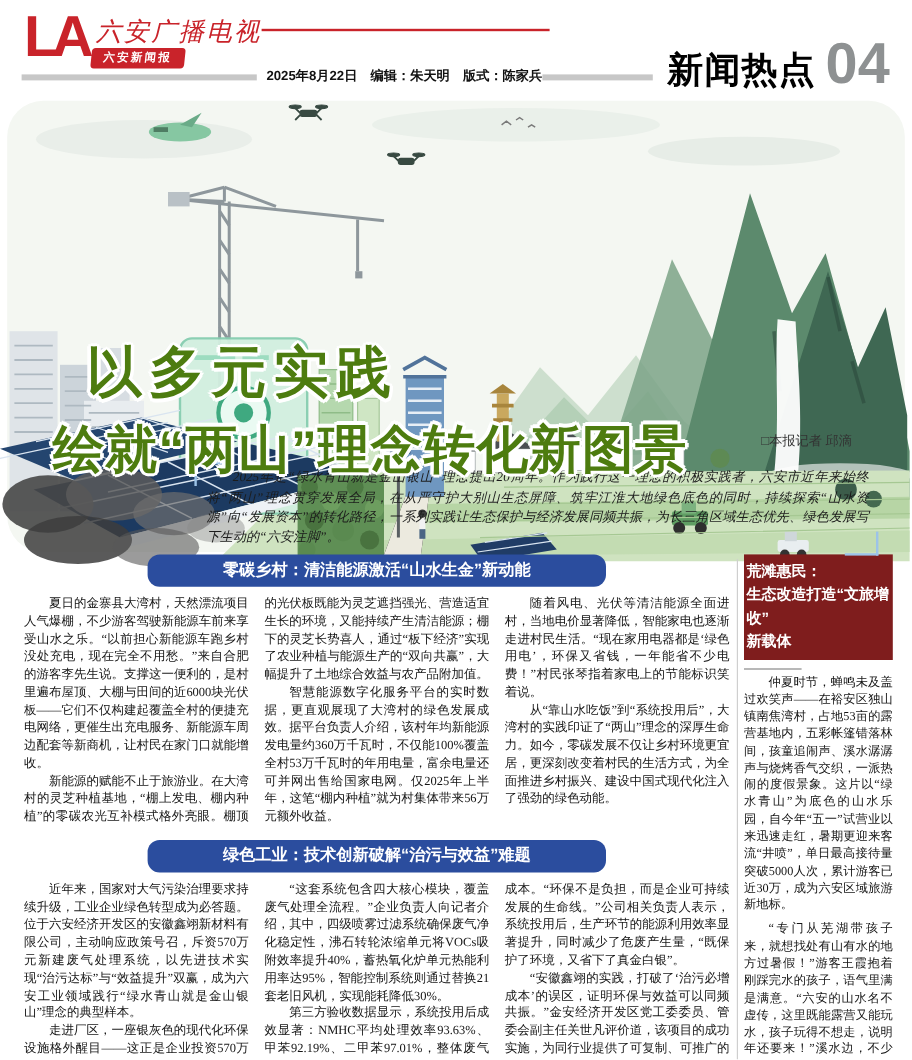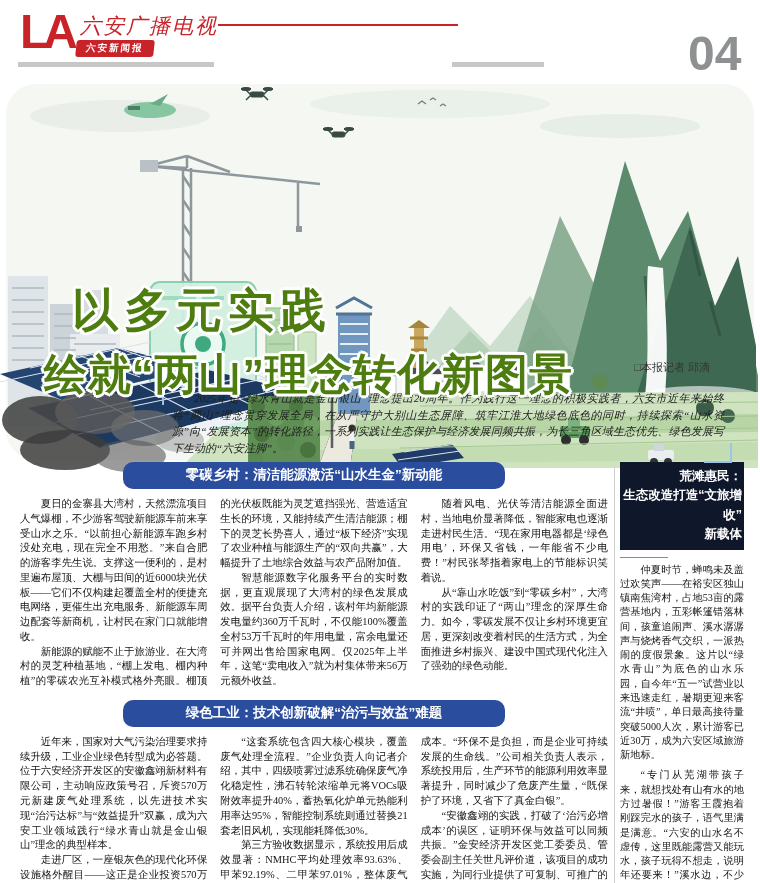--- a/index.html
+++ b/index.html
@@ -50,37 +50,39 @@
   .left-col { width:588px; }
   .v-divider { width:1px; background:#cfcfcf; margin:4px 5px 0 6px; }
   .sidebar { width:124px; }
 
   .sec-h { width:382px; margin:0 auto 8px; background:#2b4d9e; color:#fff; text-align:center;
            font-family:"Liberation Sans",sans-serif; font-weight:bold; font-size:13.5px; padding:4px 0 5px;border-radius:10px; }
   .cols { column-count:3; column-gap:13px; font-size:10.4px; line-height:1.42; text-align:justify; color:#141414; }
   .cols p { margin:0; text-indent:2em; }
   .sec2 { margin-top:11px; }
 
-  .side-h { background:#0f172a; color:#fff; text-align:right; font-family:"Liberation Sans",sans-serif;
+  .side-h { background:#7f1d1d; color:#fff; text-align:left; font-family:"Liberation Sans",sans-serif;
             font-weight:bold; font-size:12.5px; line-height:1.55; padding:5px 2px; }
   .side-rule { width:48px; height:1px; background:#8a8a8a; margin:7px 0 5px; }
   .side-text { font-size:10.2px; line-height:1.4; text-align:justify; color:#141414; }
   .side-text p { margin:0 0 6px; text-indent:2em; }
 </style>
 </head>
 <body>
 
 <div class="page">
 
   <div class="logo-mark">LA</div>
   <div class="logo-title">六安广播电视</div>
   <div class="logo-rule"></div>
   <div class="logo-badge">六安新闻报</div>
   <div class="date-bar-left"></div>
+  <div class="date-text">2025年8月22日　编辑：朱天明　版式：陈家兵</div>
   <div class="date-bar-right"></div>
+  <div class="hotspot-label">新闻热点</div>
   <div class="page-number">04</div>
 
   <div class="hero">
     <svg width="760" height="392" viewBox="0 0 760 392">
       <rect x="6" y="8" width="748" height="376" rx="30" fill="#f4f7f2"></rect>
 
       <ellipse cx="120" cy="40" rx="90" ry="16" fill="#e9eee9"></ellipse>
       <ellipse cx="430" cy="28" rx="120" ry="14" fill="#eaf0ea"></ellipse>
       <ellipse cx="620" cy="50" rx="80" ry="12" fill="#e7ede7"></ellipse>
 
@@ -259,23 +261,23 @@
     <p>2025年是“绿水青山就是金山银山”理念提出20周年。作为践行这一理念的积极实践者，六安市近年来始终将“两山”理念贯穿发展全局，在从严守护大别山生态屏障、筑牢江淮大地绿色底色的同时，持续探索“山水资源”向“发展资本”的转化路径，一系列实践让生态保护与经济发展同频共振，为长三角区域生态优先、绿色发展写下生动的“六安注脚”。</p>
   </div>
 
   <div class="main">
     <div class="left-col">
       <div class="section">
         <div class="sec-h">零碳乡村：清洁能源激活“山水生金”新动能</div>
         <div class="cols">
             <p>夏日的金寨县大湾村，天然漂流项目人气爆棚，不少游客驾驶新能源车前来享受山水之乐。“以前担心新能源车跑乡村没处充电，现在完全不用愁。”来自合肥的游客李先生说。支撑这一便利的，是村里遍布屋顶、大棚与田间的近6000块光伏板——它们不仅构建起覆盖全村的便捷充电网络，更催生出充电服务、新能源车周边配套等新商机，让村民在家门口就能增收。</p>
             <p>新能源的赋能不止于旅游业。在大湾村的灵芝种植基地，“棚上发电、棚内种植”的零碳农光互补模式格外亮眼。棚顶的光伏板既能为灵芝遮挡强光、营造适宜生长的环境，又能持续产生清洁能源；棚下的灵芝长势喜人，通过“板下经济”实现了农业种植与能源生产的“双向共赢”，大幅提升了土地综合效益与农产品附加值。</p>
-            <p>智慧能源数字化服务平台的实时数据，更直观展现了大湾村的绿色发展成效。据平台负责人介绍，该村年均新能源发电量约360万千瓦时，不仅能100%覆盖全村53万千瓦时的年用电量，富余电量还可并网出售给国家电网。仅2025年上半年，这笔“卖电收入”就为村集体带来56万元额外收益。</p>
+            <p>智慧能源数字化服务平台的实时数据，更直观展现了大湾村的绿色发展成效。据平台负责人介绍，该村年均新能源发电量约360万千瓦时，不仅能100%覆盖全村53万千瓦时的年用电量，富余电量还可并网出售给国家电网。仅2025年上半年，这笔“棚内种植”就为村集体带来56万元额外收益。</p>
             <p>随着风电、光伏等清洁能源全面进村，当地电价显著降低，智能家电也逐渐走进村民生活。“现在家用电器都是‘绿色用电’，环保又省钱，一年能省不少电费！”村民张琴指着家电上的节能标识笑着说。</p>
-            <p>从“靠山水吃饭”到“零碳乡村”，大湾村的实践印证了“两山”理念的深厚生命力。如今，零碳发展不仅让乡村环境更宜居，更深刻改变着村民的生活方式，为全面推进乡村振兴、建设中国式现代化注入了强劲的绿色动能。</p>
+            <p>从“靠山水吃饭”到“系统投用后”，大湾村的实践印证了“两山”理念的深厚生命力。如今，零碳发展不仅让乡村环境更宜居，更深刻改变着村民的生活方式，为全面推进乡村振兴、建设中国式现代化注入了强劲的绿色动能。</p>
           </div>
       </div>
       <div class="section sec2">
         <div class="sec-h">绿色工业：技术创新破解“治污与效益”难题</div>
         <div class="cols">
             <p>近年来，国家对大气污染治理要求持续升级，工业企业绿色转型成为必答题。位于六安经济开发区的安徽鑫翊新材料有限公司，主动响应政策号召，斥资570万元新建废气处理系统，以先进技术实现“治污达标”与“效益提升”双赢，成为六安工业领域践行“绿水青山就是金山银山”理念的典型样本。</p>
             <p>走进厂区，一座银灰色的现代化环保设施格外醒目——这正是企业投资570万元建成的核心治污系统。该系统采用国际先进的“沸石转轮吸附浓缩+RTO蓄热氧化”技术，且此项技术已被生态环境部列入《国家先进污染防治技术目录》，从技术源头保障治污成效。</p>
             <p>“这套系统包含四大核心模块，覆盖废气处理全流程。”企业负责人向记者介绍，其中，四级喷雾过滤系统确保废气净化稳定性，沸石转轮浓缩单元将VOCs吸附效率提升40%，蓄热氧化炉单元热能利用率达95%，智能控制系统则通过替换21套老旧风机，实现能耗降低30%。</p>
             <p>第三方验收数据显示，系统投用后成效显著：NMHC平均处理效率93.63%、甲苯92.19%、二甲苯97.01%，整体废气处理效率超95%，排放浓度最大值仅38.04mg/m³，远低于国家标准限值，多项环保指标达到行业领先水平。</p>
             <p>此次环保升级，不仅让企业守住了生态红线，更优化了生产流程、降低了运营成本。“环保不是负担，而是企业可持续发展的生命线。”公司相关负责人表示，系统投用后，生产环节的能源利用效率显著提升，同时减少了危废产生量，“既保护了环境，又省下了真金白银”。</p>

